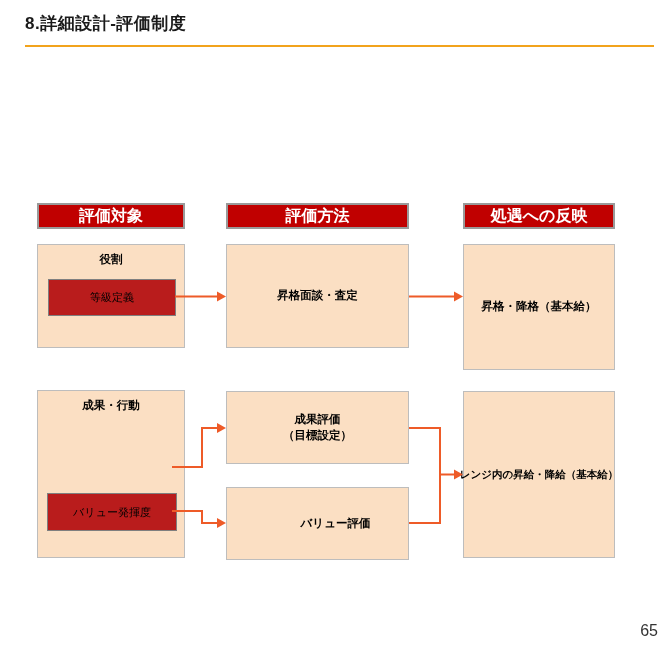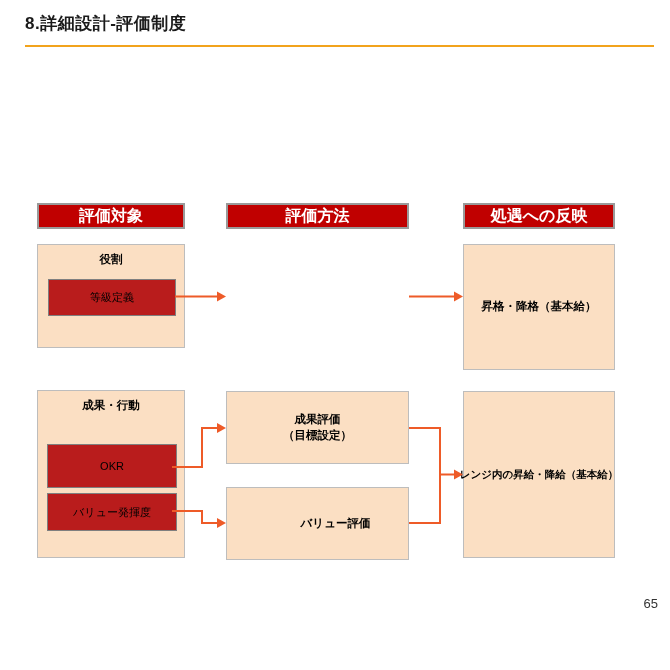--- a/index.html
+++ b/index.html
@@ -48,21 +48,21 @@
   .a2 { left:37px; top:390px; width:148px; height:168px; }
   .a2 .wb-okr   { left:9px; top:53px;  width:130px; height:44px; }
   .a2 .wb-value { left:9px; top:102px; width:130px; height:38px; }
   .b2a { left:226px; top:391px; width:183px; height:73px; }
   .b2b { left:226px; top:487px; width:183px; height:73px;padding-left:36px; }
   .c2  { left:463px; top:391px; width:152px; height:167px; font-size:10.5px; white-space:nowrap; }
   .arrow-layer {
     position:absolute; left:0; top:0; width:670px; height:670px; pointer-events:none;
   }
   .page-number {
-    position:absolute; right:12px; top:596px; font-size:13px; color:#333;
+    position:absolute; right:12px; top:622px; font-size:16px; color:#333;
   }
 </style>
 </head>
 <body>
 
 <div class="slide">
 
   <div class="slide-title">8.詳細設計-評価制度</div>
   <div class="title-underline"></div>
 
@@ -75,29 +75,29 @@
   <div class="hdr hdr3">
     <span>処遇への反映</span>
   </div>
 
   <div class="box a1">
     <div class="group-label">役割</div>
     <div class="white-box">
       <span>等級定義</span>
     </div>
   </div>
+  <div class="box box-center b1">
+    <span>昇格面談・査定</span>
+  </div>
   <div class="box box-center c1">
     <span>昇格・降格（基本給）</span>
   </div>
 
   <div class="box a2">
     <div class="group-label">成果・行動</div>
-    <div class="white-box wb-okr">
-      <span>OKR</span>
-    </div>
     <div class="white-box wb-value">
       <span>バリュー発揮度</span>
     </div>
   </div>
   <div class="box box-center b2a">
     <span>成果評価</span>
     <span>（目標設定）</span>
   </div>
   <div class="box box-center b2b">
     <span>バリュー評価</span>

